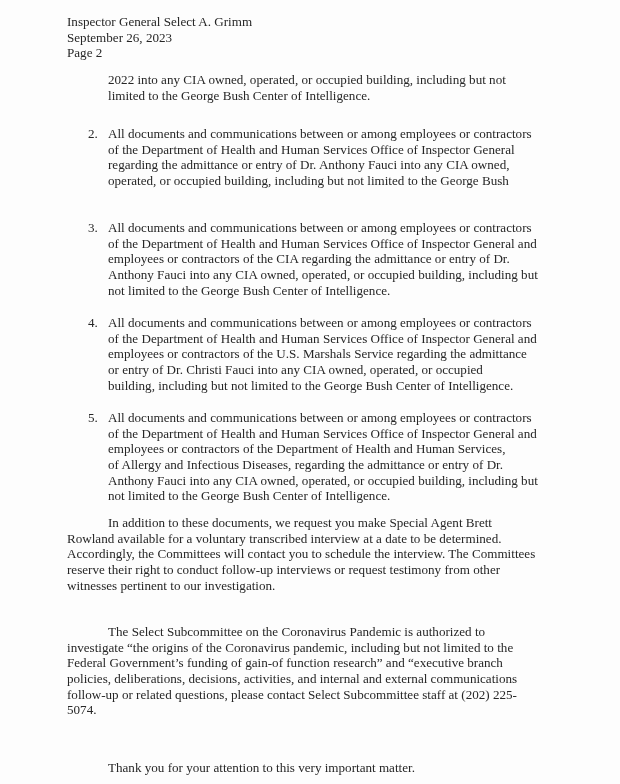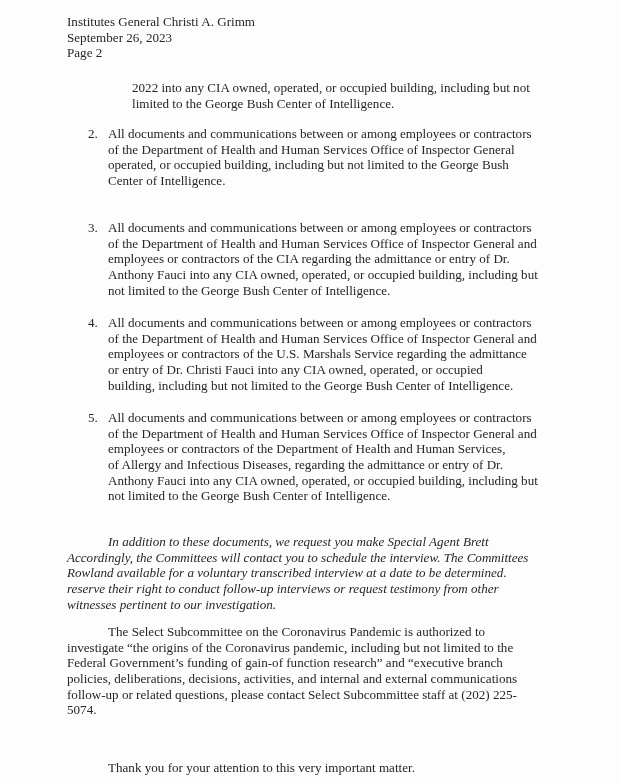--- a/index.html
+++ b/index.html
@@ -27,23 +27,22 @@
     .header {
       position: absolute;
       left: 67px;
       top: 14px;
       width: 500px;
     }
     .header div { white-space: nowrap; }
     .cont {
       position: absolute;
       left: 108px;
-      top: 80px;
+      top: 72px;
       width: 470px;
-      margin-left: 24px;
     }
     .item {
       position: absolute;
       left: 88px;
       width: 500px;
     }
     .item .num {
       position: absolute;
       left: 0;
       top: 0;
@@ -68,37 +67,37 @@
       top: 760px;
       white-space: nowrap;
     }
   </style>
 </head>
 <body>
 
 <div class="page">
 
   <div class="header">
-    <div>Institutes General Christi A. Grimm</div>
+    <div>Inspector General Select A. Grimm</div>
     <div>September 26, 2023</div>
     <div>Page 2</div>
   </div>
 
   <div class="cont">
     <span class="line">2022 into any CIA owned, operated, or occupied building, including but not</span>
     <span class="line">limited to the George Bush Center of Intelligence.</span>
   </div>
 
   <div class="item" style="top:126px;">
     <span class="num">2.</span>
     <div class="txt">
       <span class="line">All documents and communications between or among employees or contractors</span>
       <span class="line">of the Department of Health and Human Services Office of Inspector General</span>
+      <span class="line">regarding the admittance or entry of Dr. Anthony Fauci into any CIA owned,</span>
       <span class="line">operated, or occupied building, including but not limited to the George Bush</span>
-      <span class="line">Center of Intelligence.</span>
     </div>
   </div>
 
   <div class="item" style="top:220px;">
     <span class="num">3.</span>
     <div class="txt">
       <span class="line">All documents and communications between or among employees or contractors</span>
       <span class="line">of the Department of Health and Human Services Office of Inspector General and</span>
       <span class="line">employees or contractors of the CIA regarding the admittance or entry of Dr.</span>
       <span class="line">Anthony Fauci into any CIA owned, operated, or occupied building, including but</span>
@@ -122,24 +121,24 @@
     <div class="txt">
       <span class="line">All documents and communications between or among employees or contractors</span>
       <span class="line">of the Department of Health and Human Services Office of Inspector General and</span>
       <span class="line">employees or contractors of the Department of Health and Human Services,</span>
       <span class="line">of Allergy and Infectious Diseases, regarding the admittance or entry of Dr.</span>
       <span class="line">Anthony Fauci into any CIA owned, operated, or occupied building, including but</span>
       <span class="line">not limited to the George Bush Center of Intelligence.</span>
     </div>
   </div>
 
-  <div class="para" style="top:534px;font-style:italic;">
+  <div class="para" style="top:515px;">
     <span class="line indent">In addition to these documents, we request you make Special Agent Brett</span>
+    <span class="line">Rowland available for a voluntary transcribed interview at a date to be determined.</span>
     <span class="line">Accordingly, the Committees will contact you to schedule the interview. The Committees</span>
-    <span class="line">Rowland available for a voluntary transcribed interview at a date to be determined.</span>
     <span class="line">reserve their right to conduct follow-up interviews or request testimony from other</span>
     <span class="line">witnesses pertinent to our investigation.</span>
   </div>
 
   <div class="para" style="top:624px;">
     <span class="line indent">The Select Subcommittee on the Coronavirus Pandemic is authorized to</span>
     <span class="line">investigate “the origins of the Coronavirus pandemic, including but not limited to the</span>
     <span class="line">Federal Government’s funding of gain-of function research” and “executive branch</span>
     <span class="line">policies, deliberations, decisions, activities, and internal and external communications</span>
     <span class="line">follow-up or related questions, please contact Select Subcommittee staff at (202) 225-</span>

